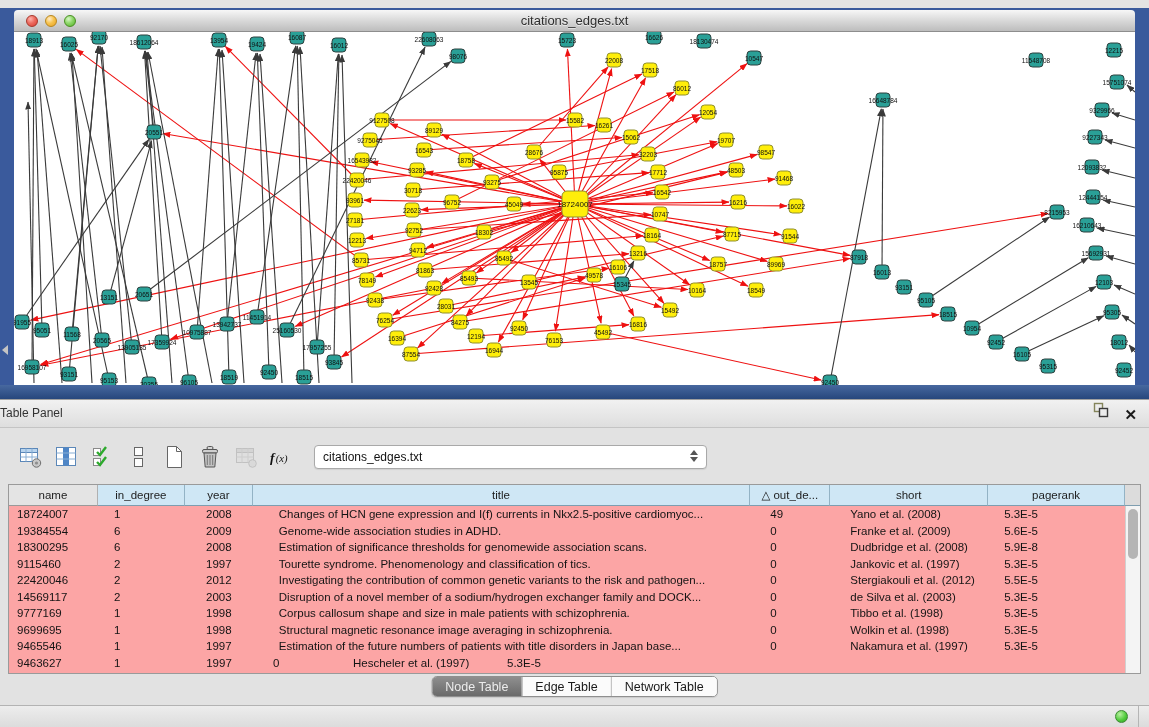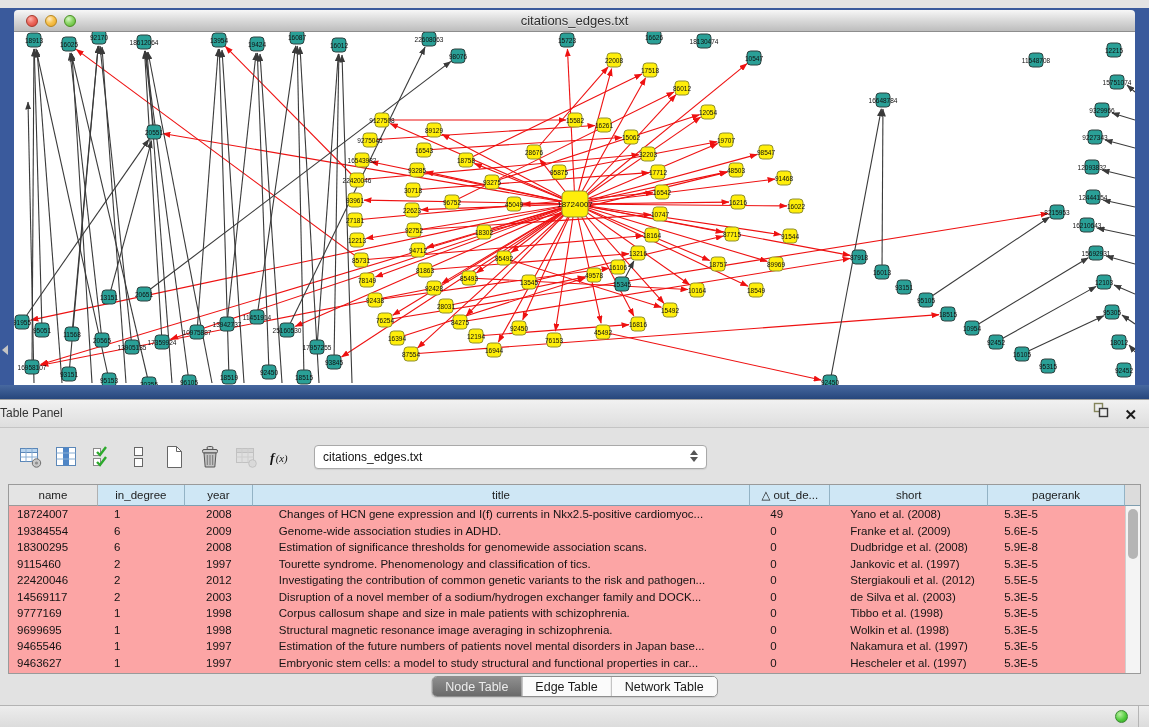--- a/index.html
+++ b/index.html
@@ -676,30 +676,29 @@
           <div class="td c2">1998</div>
           <div class="td c3">Structural magnetic resonance image averaging in schizophrenia.</div>
           <div class="td c4">0</div>
           <div class="td c5">Wolkin et al. (1998)</div>
           <div class="td c6">5.3E-5</div>
         </div>
         <div class="trow">
           <div class="td c0">9465546</div>
           <div class="td c1">1</div>
           <div class="td c2">1997</div>
-          <div class="td c3">Estimation of the future numbers of patients novel mental disorders in Japan base...</div>
+          <div class="td c3">Estimation of the future numbers of patients with title disorders in Japan base...</div>
           <div class="td c4">0</div>
           <div class="td c5">Nakamura et al. (1997)</div>
           <div class="td c6">5.3E-5</div>
         </div>
         <div class="trow">
           <div class="td c0">9463627</div>
           <div class="td c1">1</div>
           <div class="td c2">1997</div>
-          <div class="td c3">Embryonic stem cells: a model to study structural and functional properties in car...</div>
           <div class="td c4">0</div>
           <div class="td c5">Hescheler et al. (1997)</div>
           <div class="td c6">5.3E-5</div>
         </div>
       </div>
     <div class="vscroll">
       <div class="vthumb"></div>
     </div>
   </div>
 

